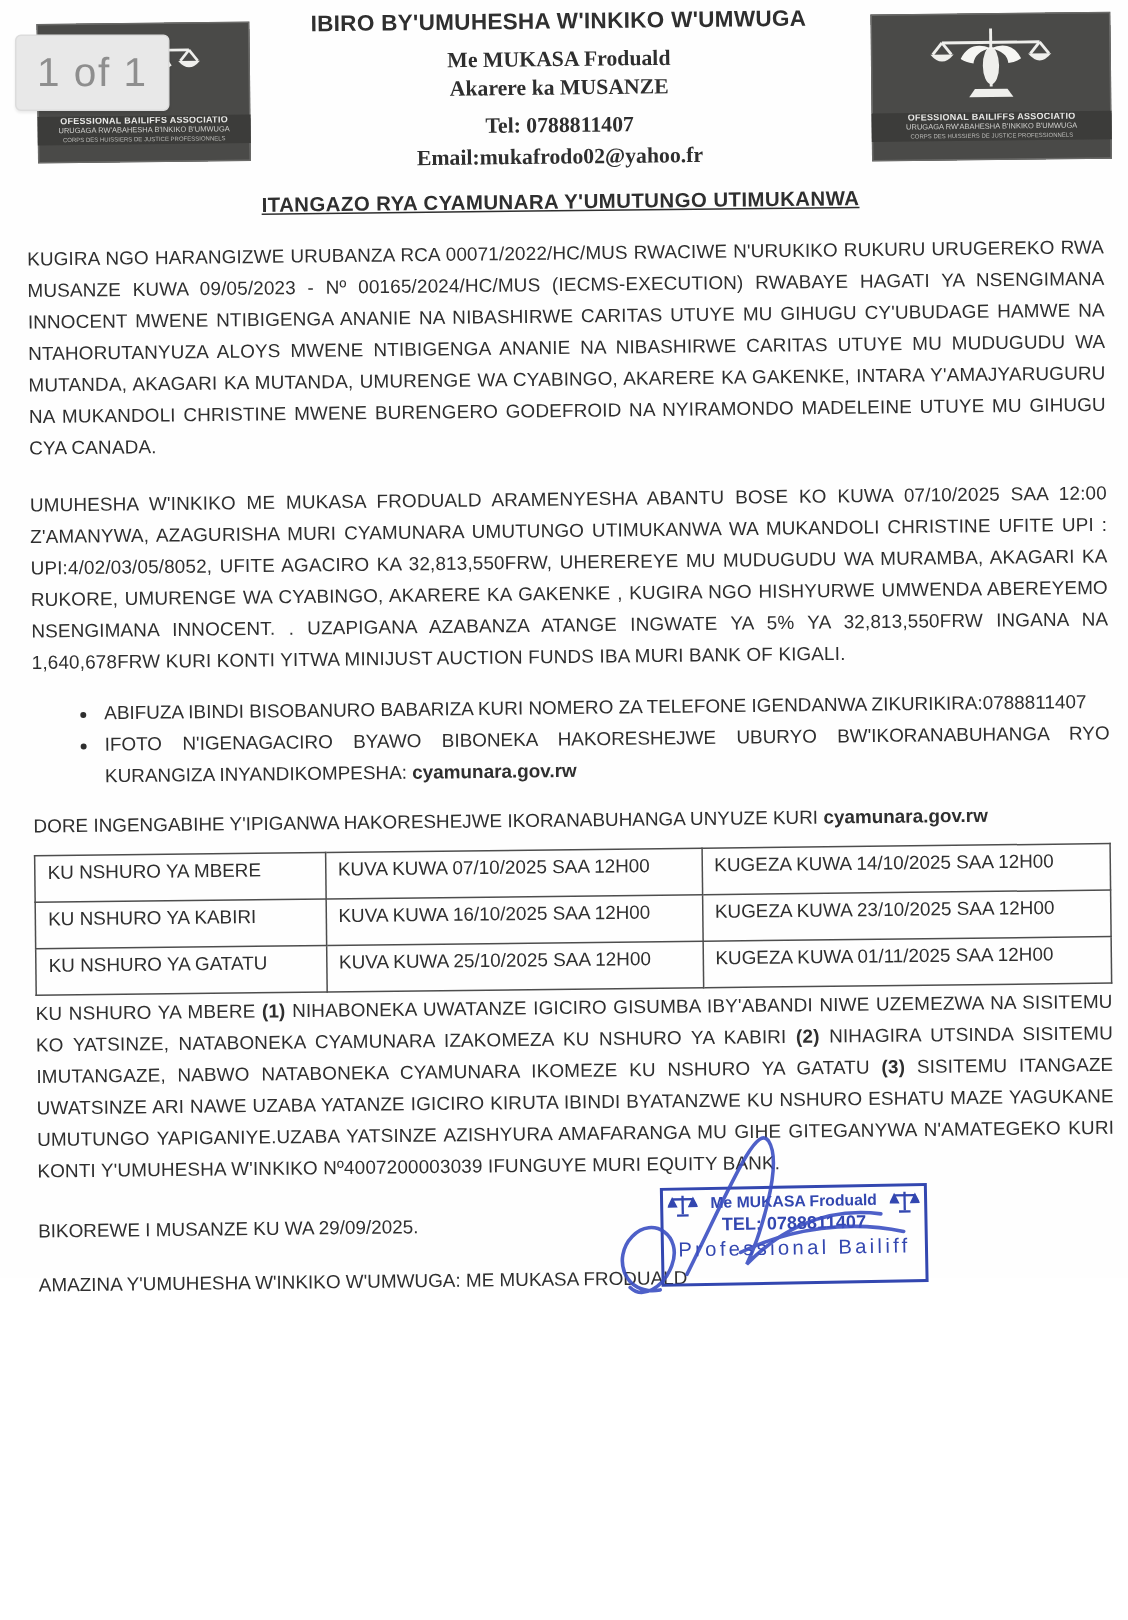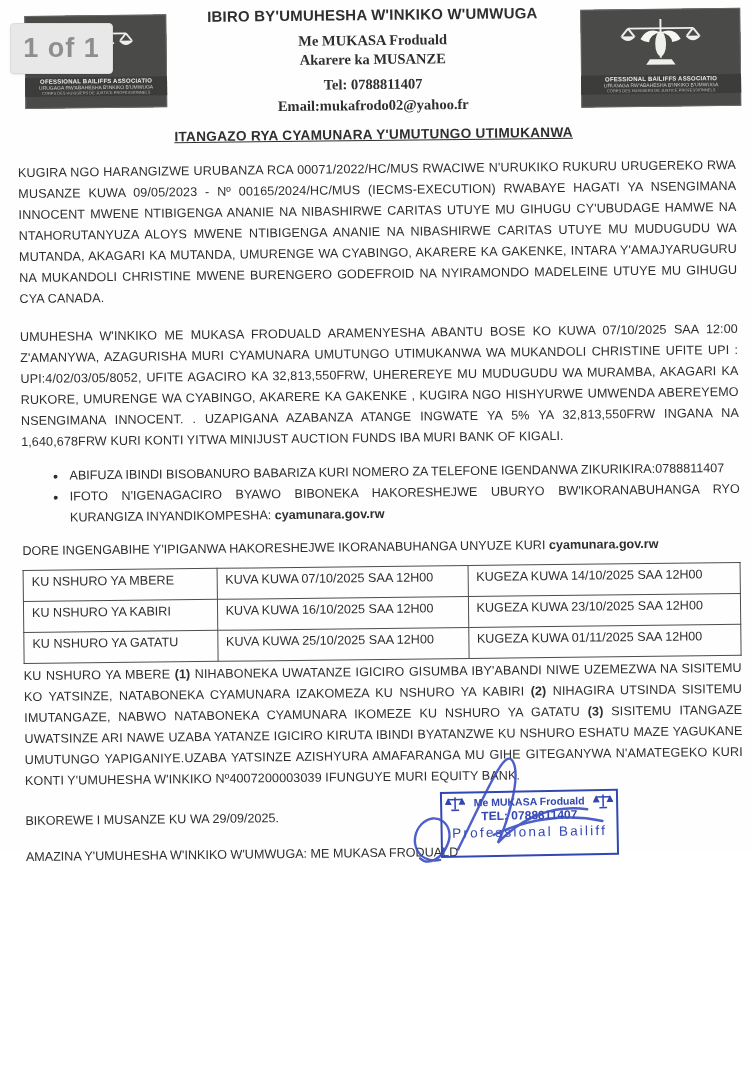--- a/index.html
+++ b/index.html
@@ -66,21 +66,21 @@
   .stamp-role { font-size:13.5px; letter-spacing:2.2px; margin-top:2px; }
   .stamp .corner { position:absolute; top:2px; }
   .stamp .corner.left  { left:3px; }
   .stamp .corner.right { right:3px; }
   .sig { position:absolute; left:-45px; top:-62px; pointer-events:none; }
 
   
   .page-badge { position:absolute; left:10px; top:23px; width:103px; height:51px;
                 background:#e8e8e8; border:1px solid #dcdcdc; border-radius:4px;
                 display:flex; align-items:center; justify-content:center;
-                font-size:27px; font-weight:bold; color:#8e8e8e; letter-spacing:1px;
+                font-size:27px; font-weight:normal; color:#8e8e8e; letter-spacing:1px;
                 box-shadow:0 1px 2px rgba(0,0,0,.08); z-index:20; }
 </style>
 </head>
 <body>
 
 <div class="page">
 
   <div class="scan">
 
     <div class="letterhead">

